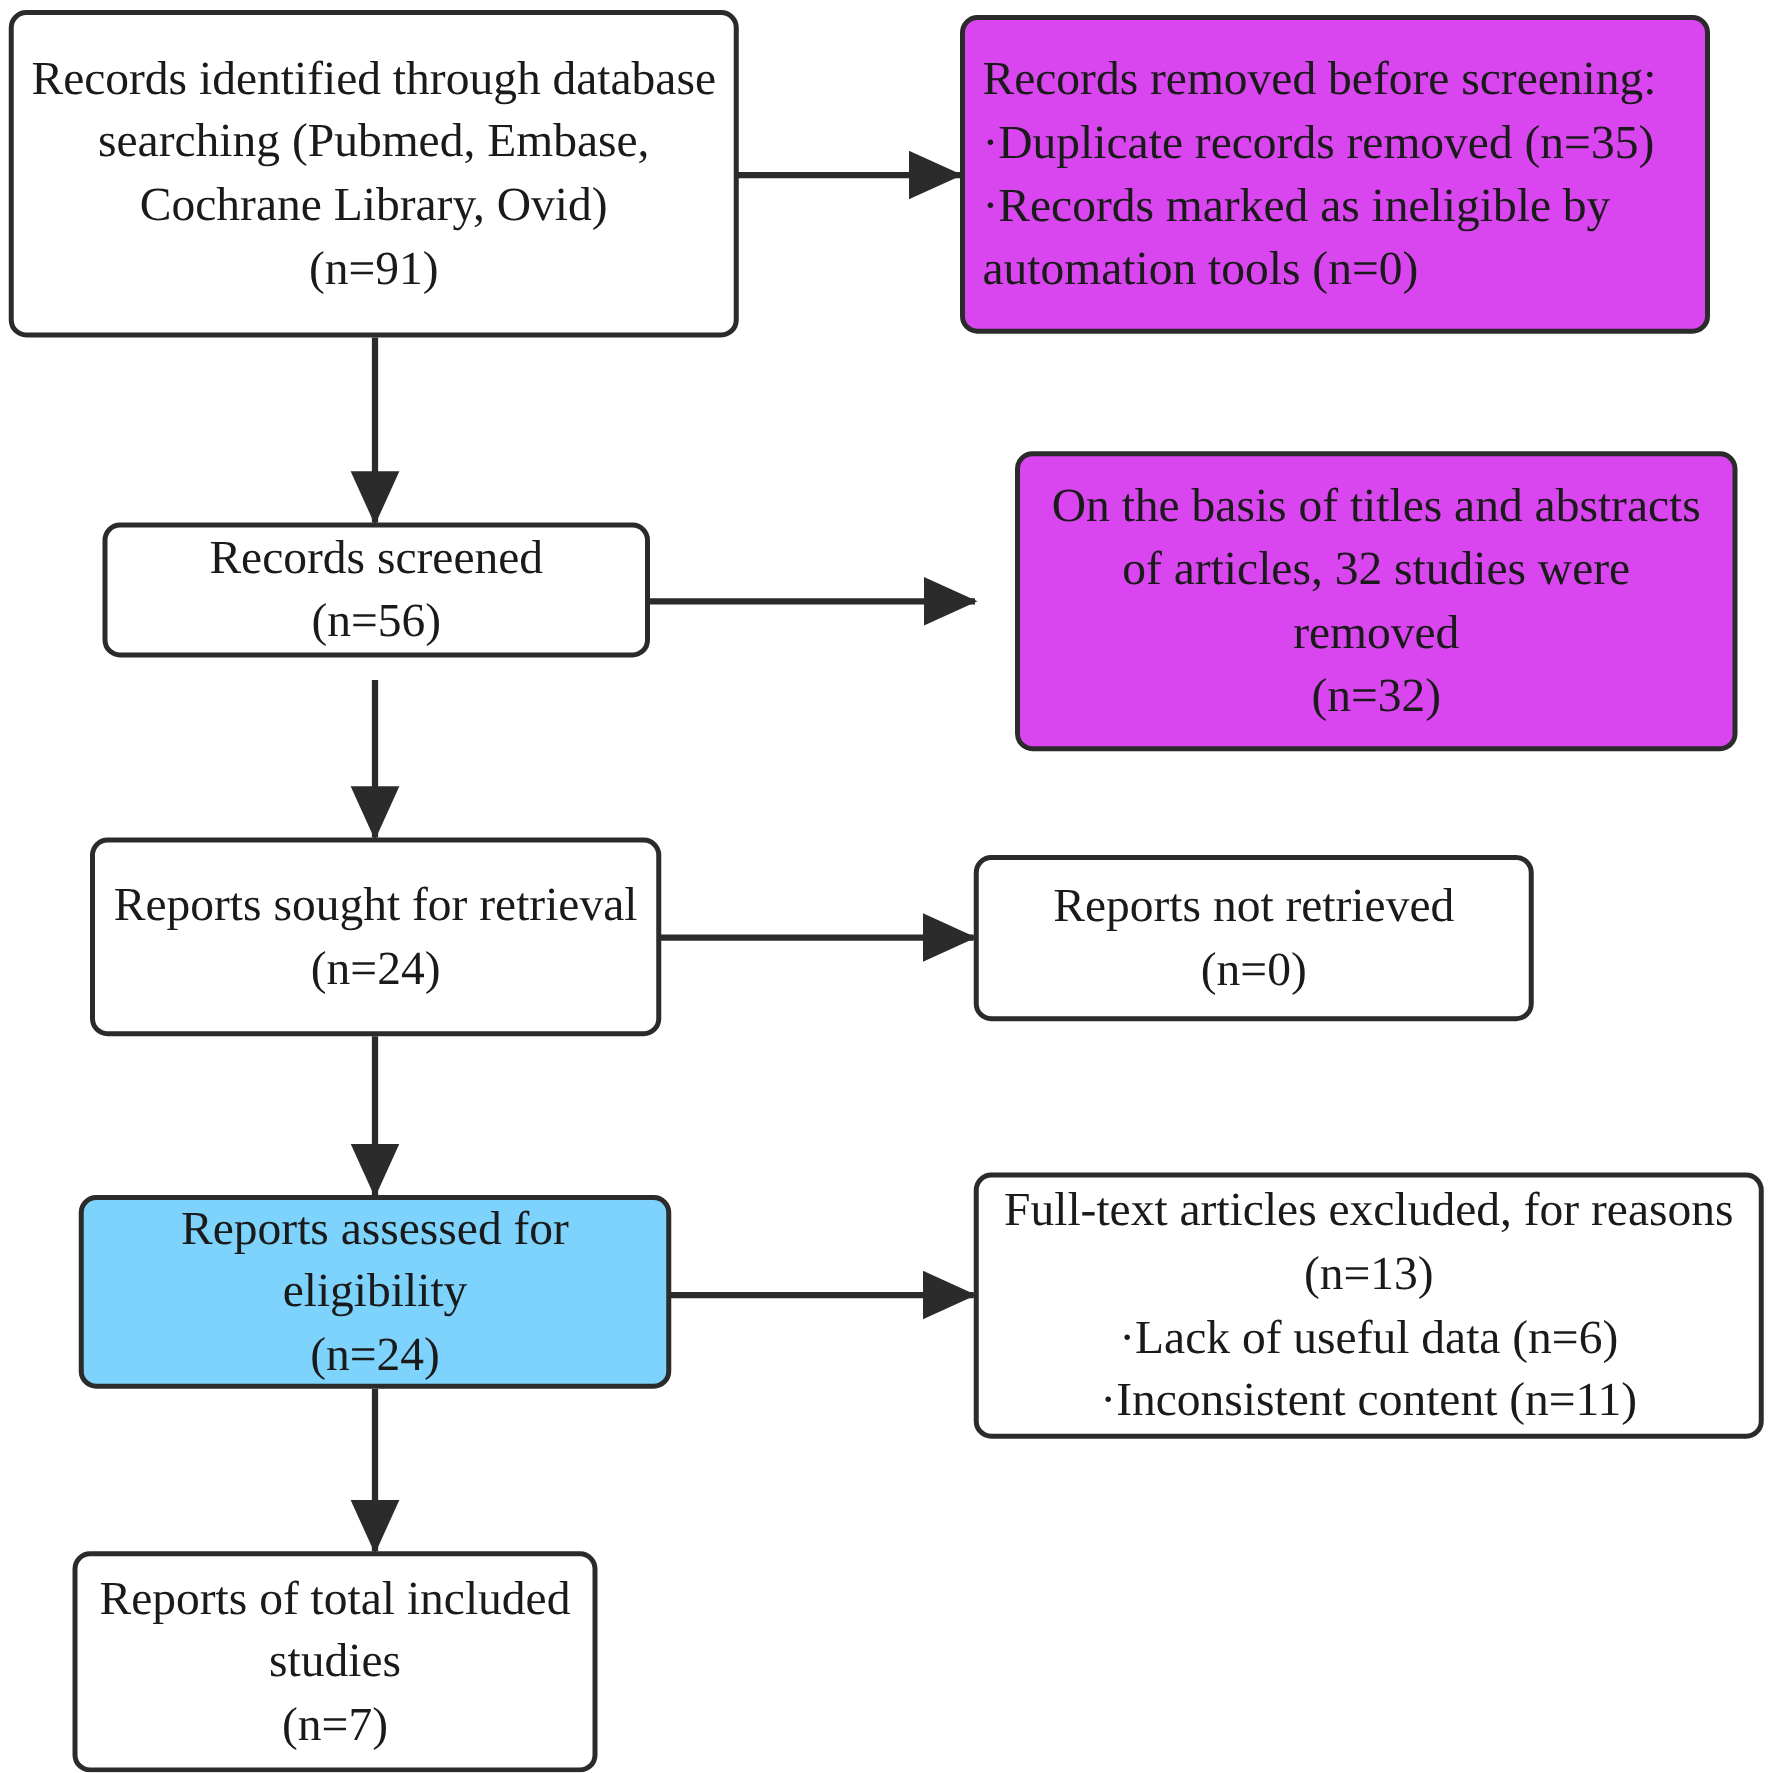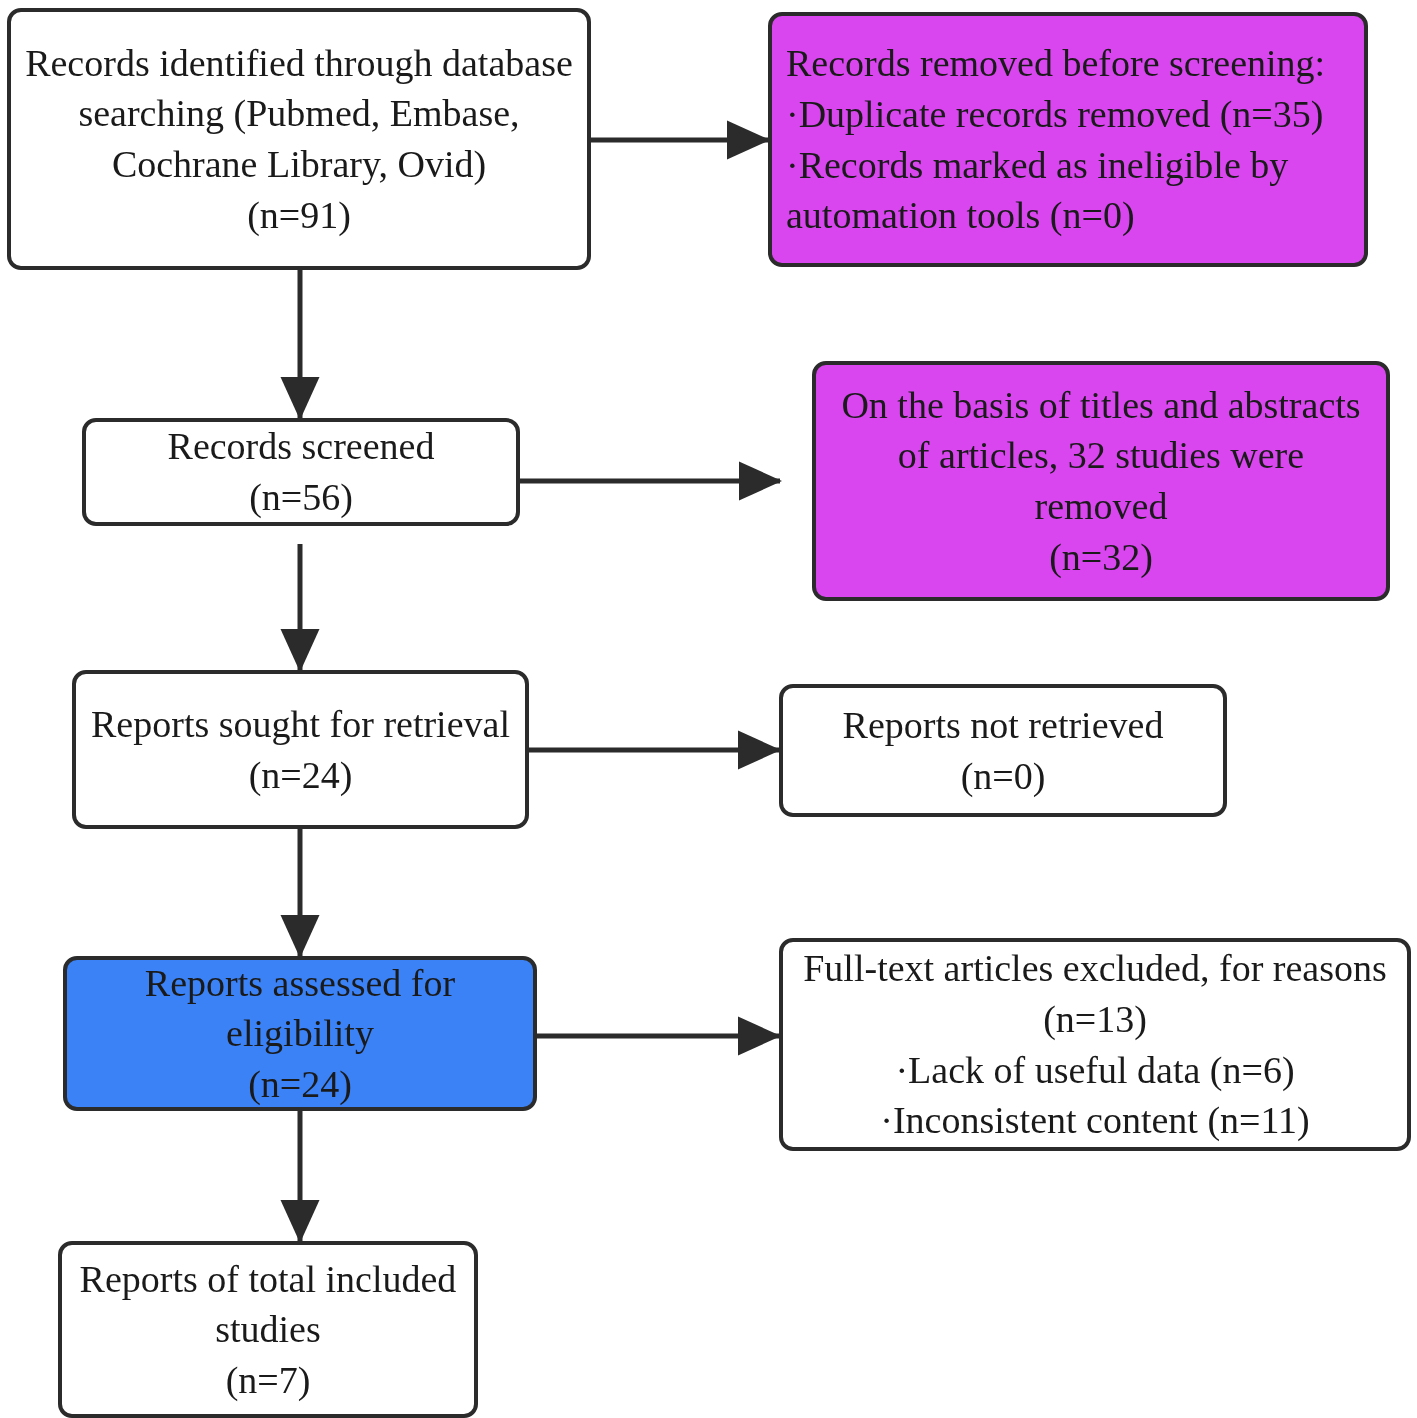--- a/index.html
+++ b/index.html
@@ -80,21 +80,21 @@
  automation tools (n=0)</span></div>
       <div class="node" style="left: 82px; top: 418px; width: 438px; height: 108px; border-color: rgb(43, 43, 43); color: rgb(26, 26, 26); background: rgb(255, 255, 255);"><span class="node-text">Records screened
 (n=56)</span></div>
       <div class="node" style="left: 780px; top: 361px; width: 578px; height: 240px; border-color: rgb(43, 43, 43); color: rgb(26, 26, 26); background: #d946ef; margin-left: 32px;"><span class="node-text">On the basis of titles and abstracts
 of articles, 32 studies were removed
 (n=32)</span></div>
       <div class="node" style="left: 72px; top: 670px; width: 457px; height: 159px; border-color: rgb(43, 43, 43); color: rgb(26, 26, 26); background: rgb(255, 255, 255);"><span class="node-text">Reports sought for retrieval
 (n=24)</span></div>
       <div class="node" style="left: 779px; top: 684px; width: 448px; height: 133px; border-color: rgb(43, 43, 43); color: rgb(26, 26, 26); background: rgb(255, 255, 255);"><span class="node-text">Reports not retrieved
 (n=0)</span></div>
-      <div class="node" style="left: 63px; top: 956px; width: 474px; height: 155px; border-color: rgb(43, 43, 43); color: rgb(26, 26, 26); background: #3b82f6;"><span class="node-text">Reports assessed for
+      <div class="node" style="left: 63px; top: 956px; width: 474px; height: 155px; border-color: rgb(43, 43, 43); color: rgb(26, 26, 26); background: #7dd3fc;"><span class="node-text">Reports assessed for
 eligibility
 (n=24)</span></div>
       <div class="node" style="left: 779px; top: 938px; width: 632px; height: 213px; border-color: rgb(43, 43, 43); color: rgb(26, 26, 26); background: rgb(255, 255, 255);"><span class="node-text">Full-text articles excluded, for reasons
 (n=13)
 ·Lack of useful data (n=6)
 ·Inconsistent content (n=11)</span></div>
       <div class="node" style="left: 58px; top: 1241px; width: 420px; height: 177px; border-color: rgb(43, 43, 43); color: rgb(26, 26, 26); background: rgb(255, 255, 255);"><span class="node-text">Reports of total included
 studies
 (n=7)</span></div>
     </div>

